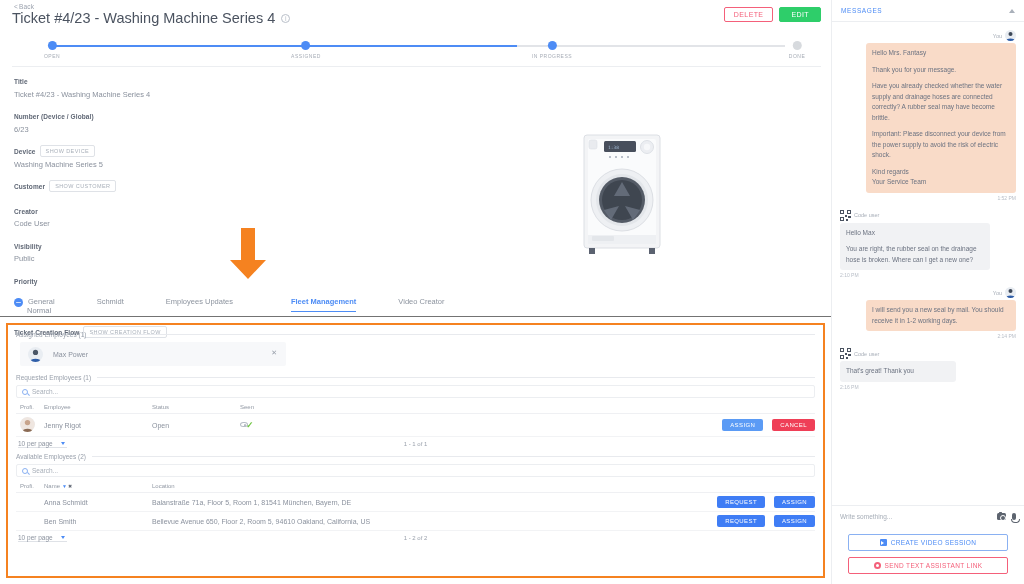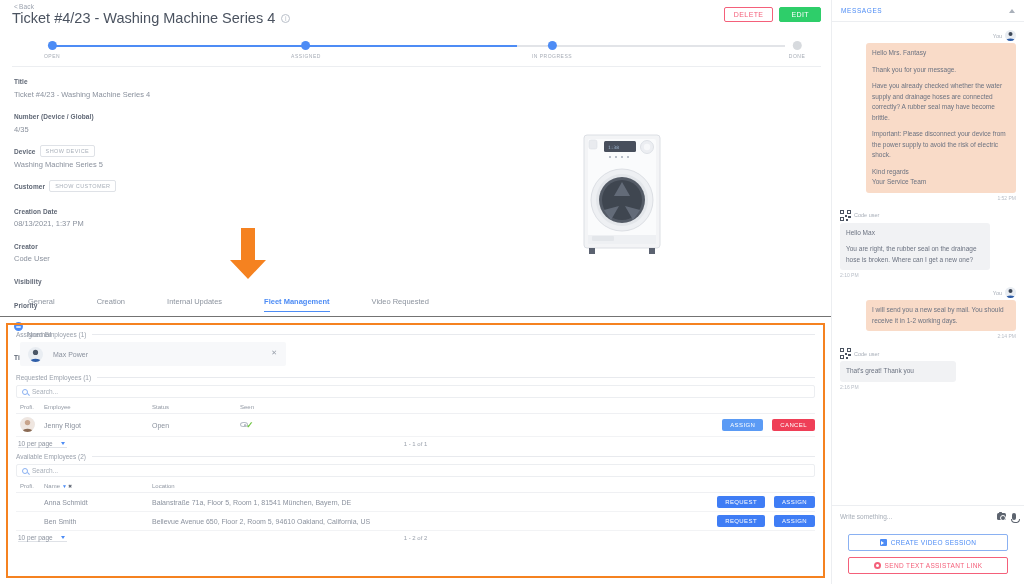--- a/index.html
+++ b/index.html
@@ -44,21 +44,21 @@
   .prio-row { display: flex; align-items: center; gap: 4px; margin-top: 2px; }
   .prio-dot { width: 9px; height: 9px; border-radius: 50%; background: #4d8cf5; position: relative; }
   .prio-dot:after { content:""; position:absolute; left:2px; top:4px; width:5px; height:1.5px; background:#cfe0fd; border-radius:1px; }
 
   
   .device-img { position: absolute; left: 578px; top: 65px; width: 88px; height: 125px; }
 
   
   .tabs { display: flex; gap: 0; padding: 0 28px; border-bottom: 1px solid #737373; height: 20px; align-items: flex-start; flex: 0 0 auto; }
   .tab { font-size: 7.5px; color: #8d949f; padding: 0 0 5px 0; margin-right: 42px; cursor: pointer; white-space: nowrap; }
-  .tab.active { color: #4d8cf5; border-bottom: 1.5px solid #4d8cf5; font-weight: 600; }
+  .tab.active { color: #4d8cf5; border-bottom: 1.5px solid #4d8cf5; font-weight: 600; margin-left: 16px; }
 
   
   .hl-box { margin: 6px 6px 6px 6px; border: 2px solid #f58220; flex: 1 1 auto; padding: 6px 8px 0 8px; position: relative; overflow: hidden; }
 
   .legend { display: flex; align-items: center; gap: 6px; margin-bottom: 4px; }
   .legend-text { font-size: 6.5px; color: #9aa1ac; white-space: nowrap; }
   .legend-line { flex: 1 1 auto; height: 1px; background: #e8eaee; }
 
   .assigned-chip { background: #f7f8fa; border-radius: 2px; height: 24px; display: flex; align-items: center; padding: 0 8px; width: 266px; margin: 4px 0 8px 4px; position: relative; }
   .avatar { width: 15px; height: 15px; border-radius: 50%; overflow: hidden; position: relative; background: #eef1f5; flex: 0 0 auto; }
@@ -182,39 +182,36 @@
 
     <div class="mid">
       <div class="details">
 
         <div class="field">
           <div class="field-label">Title</div>
           <div class="field-value">Ticket #4/23 - Washing Machine Series 4</div>
         </div>
         <div class="field">
           <div class="field-label">Number (Device / Global)</div>
-          <div class="field-value">4/35</div>
+          <div class="field-value">6/23</div>
         </div>
         <div class="field">
           <div class="field-label">Device</div><span class="ghost-btn">SHOW DEVICE</span>
           <div class="field-value">Washing Machine Series 5</div>
         </div>
         <div class="field">
           <div class="field-label">Customer</div><span class="ghost-btn">SHOW CUSTOMER</span>
         </div>
         <div class="field">
-          <div class="field-label">Creation Date</div>
-          <div class="field-value">08/13/2021, 1:37 PM</div>
-        </div>
-        <div class="field">
           <div class="field-label">Creator</div>
           <div class="field-value">Code User</div>
         </div>
         <div class="field">
           <div class="field-label">Visibility</div>
+          <div class="field-value">Public</div>
         </div>
         <div class="field">
           <div class="field-label">Priority</div>
           <div class="prio-row">
             <div class="prio-dot"></div>
             <div class="field-value" style="margin-top:16px">Normal</div>
           </div>
         </div>
         <div class="field">
           <div class="field-label">Ticket Creation Flow</div><span class="ghost-btn">SHOW CREATION FLOW</span>
@@ -246,24 +243,24 @@
         </g>
         <rect x="10" y="103" width="68" height="9" fill="#eef0f3"></rect>
         <rect x="14" y="104" width="22" height="5" rx="1" fill="#e3e6ea"></rect>
         <rect x="11" y="116" width="6" height="6" fill="#5b6270"></rect>
         <rect x="71" y="116" width="6" height="6" fill="#5b6270"></rect>
       </svg>
     </div>
 
     <div class="tabs">
       <div class="tab">General</div>
-      <div class="tab">Creation</div>
-      <div class="tab">Internal Updates</div>
+      <div class="tab">Schmidt</div>
+      <div class="tab">Employees Updates</div>
       <div class="tab active">Fleet Management</div>
-      <div class="tab">Video Requested</div>
+      <div class="tab">Video Creator</div>
     </div>
 
     <div class="hl-box">
 
       <div class="legend">
         <div class="legend-text">Assigned Employees (1)</div>
         <div class="legend-line"></div>
       </div>
 
       <div class="assigned-chip">

